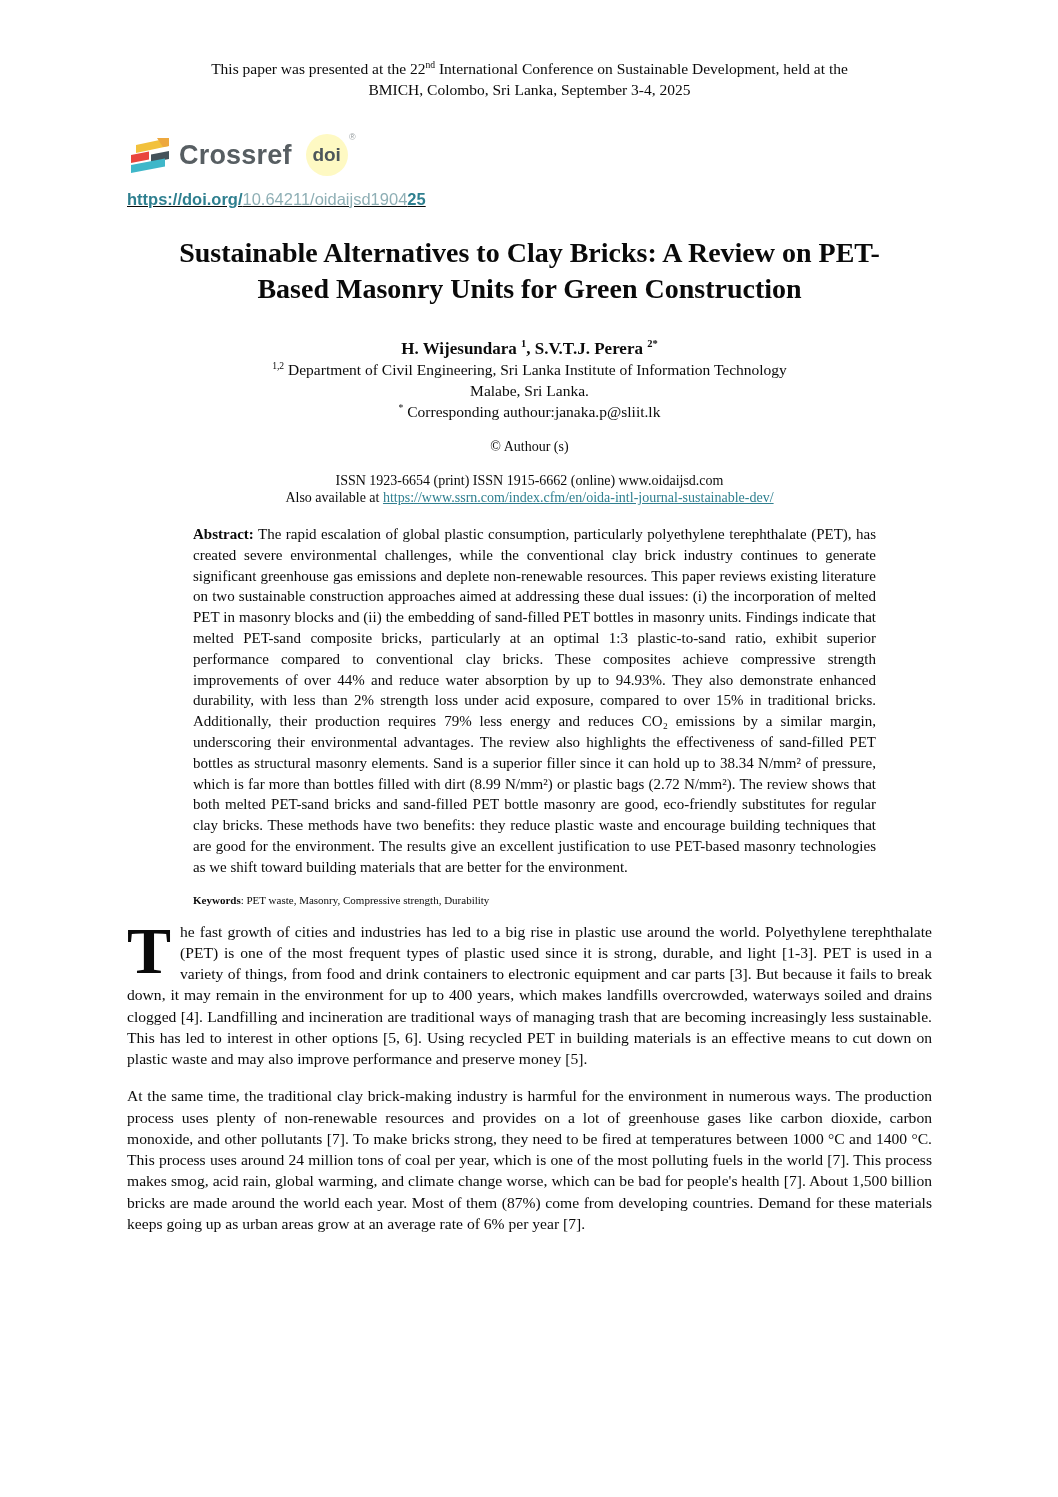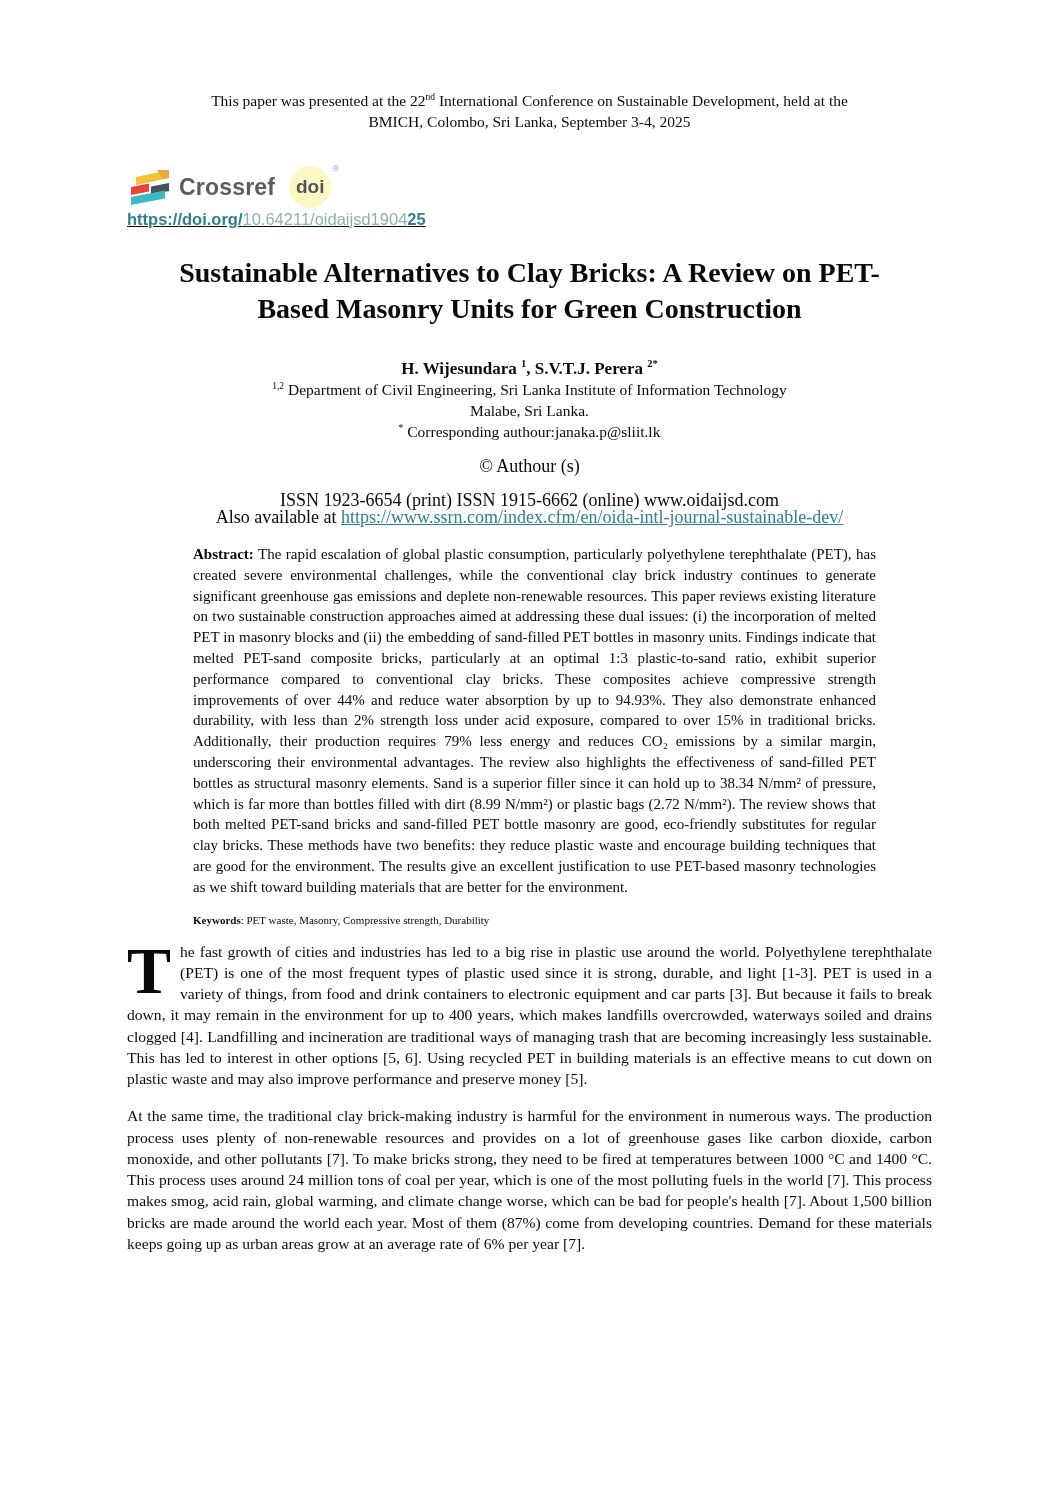--- a/index.html
+++ b/index.html
@@ -6,60 +6,60 @@
   html, body { margin: 0; padding: 0; background: #ffffff; }
   .page {
     position: relative;
     width: 1058px;
     height: 1497px;
     background: #ffffff;
     font-family: "Liberation Serif", serif;
     color: #0a0a0a;
     overflow: hidden;
   }
-  .content { padding: 90px 126px 0 127px; }
+  .content { padding: 58px 126px 0 127px; }
 
   .conf-note {
     text-align: center;
     font-size: 15.5px;
     line-height: 21px;
     margin: 0 auto;
   }
   .sup { vertical-align: super; font-size: 0.62em; line-height: 0; }
 
   .logo-row {
     display: flex;
     align-items: center;
     gap: 14px;
     margin-top: 32px;
     height: 46px;
   }
   .crossref-logo { display: flex; align-items: center; gap: 8px; }
   .crossref-wordmark {
     font-family: "Liberation Sans", sans-serif;
-    font-size: 23px;
+    font-size: 27px;
     font-weight: 600;
     color: #575e62;
     letter-spacing: 0.2px;
   }
   .doi-badge { position: relative; display: inline-flex; align-items: center; }
   .doi-circle {
     width: 42px; height: 42px; border-radius: 50%;
     background: #fef9c3;
     display: flex; align-items: center; justify-content: center;
     font-family: "Liberation Sans", sans-serif;
     font-weight: bold; font-size: 19px; color: #4d565b;
   }
   .reg-mark {
     position: absolute; top: -2px; right: -8px;
     font-family: "Liberation Sans", sans-serif;
     font-size: 9px; color: #9aa0a3;
   }
 
-  .doi-link-row { font-family: "Liberation Sans", sans-serif; font-size: 16.5px; }
+  .doi-link-row { margin-top: 12px; font-family: "Liberation Sans", sans-serif; font-size: 16.5px; }
   .doi-link { text-decoration: underline; cursor: pointer; }
   .doi-link .lnk-a { color: #2e7f8f; font-weight: bold; }
   .doi-link .lnk-b { color: #8fafb5; }
   .doi-link .lnk-c { color: #2e7f8f; font-weight: bold; }
 
   .paper-title {
     margin: 26px auto 16px auto;
     text-align: center;
     font-size: 28px;
     font-weight: bold;
@@ -70,21 +70,21 @@
     margin-top: 32px;
     text-align: center;
     font-size: 17px;
     font-weight: bold;
   }
   .affil-block { text-align: center; font-size: 15.5px; line-height: 21px; }
 
   .publisher-block {
     margin-top: 16px;
     text-align: center;
-    font-size: 18px;
+    font-size: 14px;
     line-height: 17px;
   }
   .teal-link { color: #2e7f8f; text-decoration: underline; cursor: pointer; }
 
   .abstract-para {
     margin: 18px 56px 0 66px;
     text-align: justify;
     font-size: 15px;
     line-height: 20.8px;
   }

